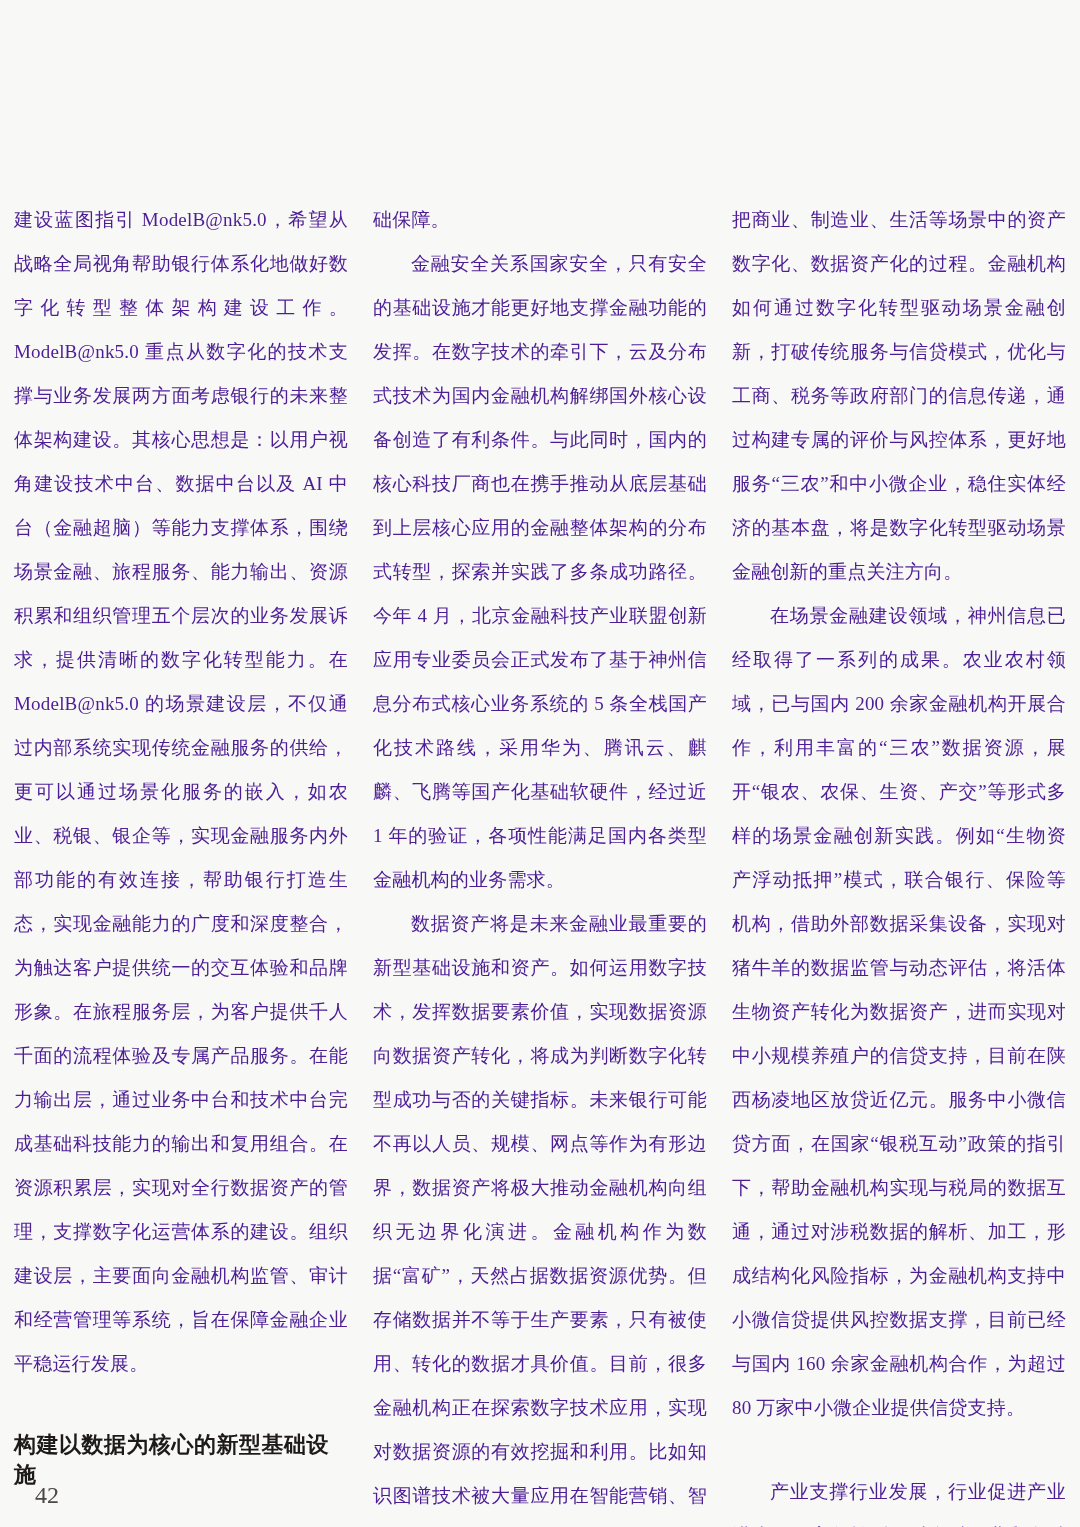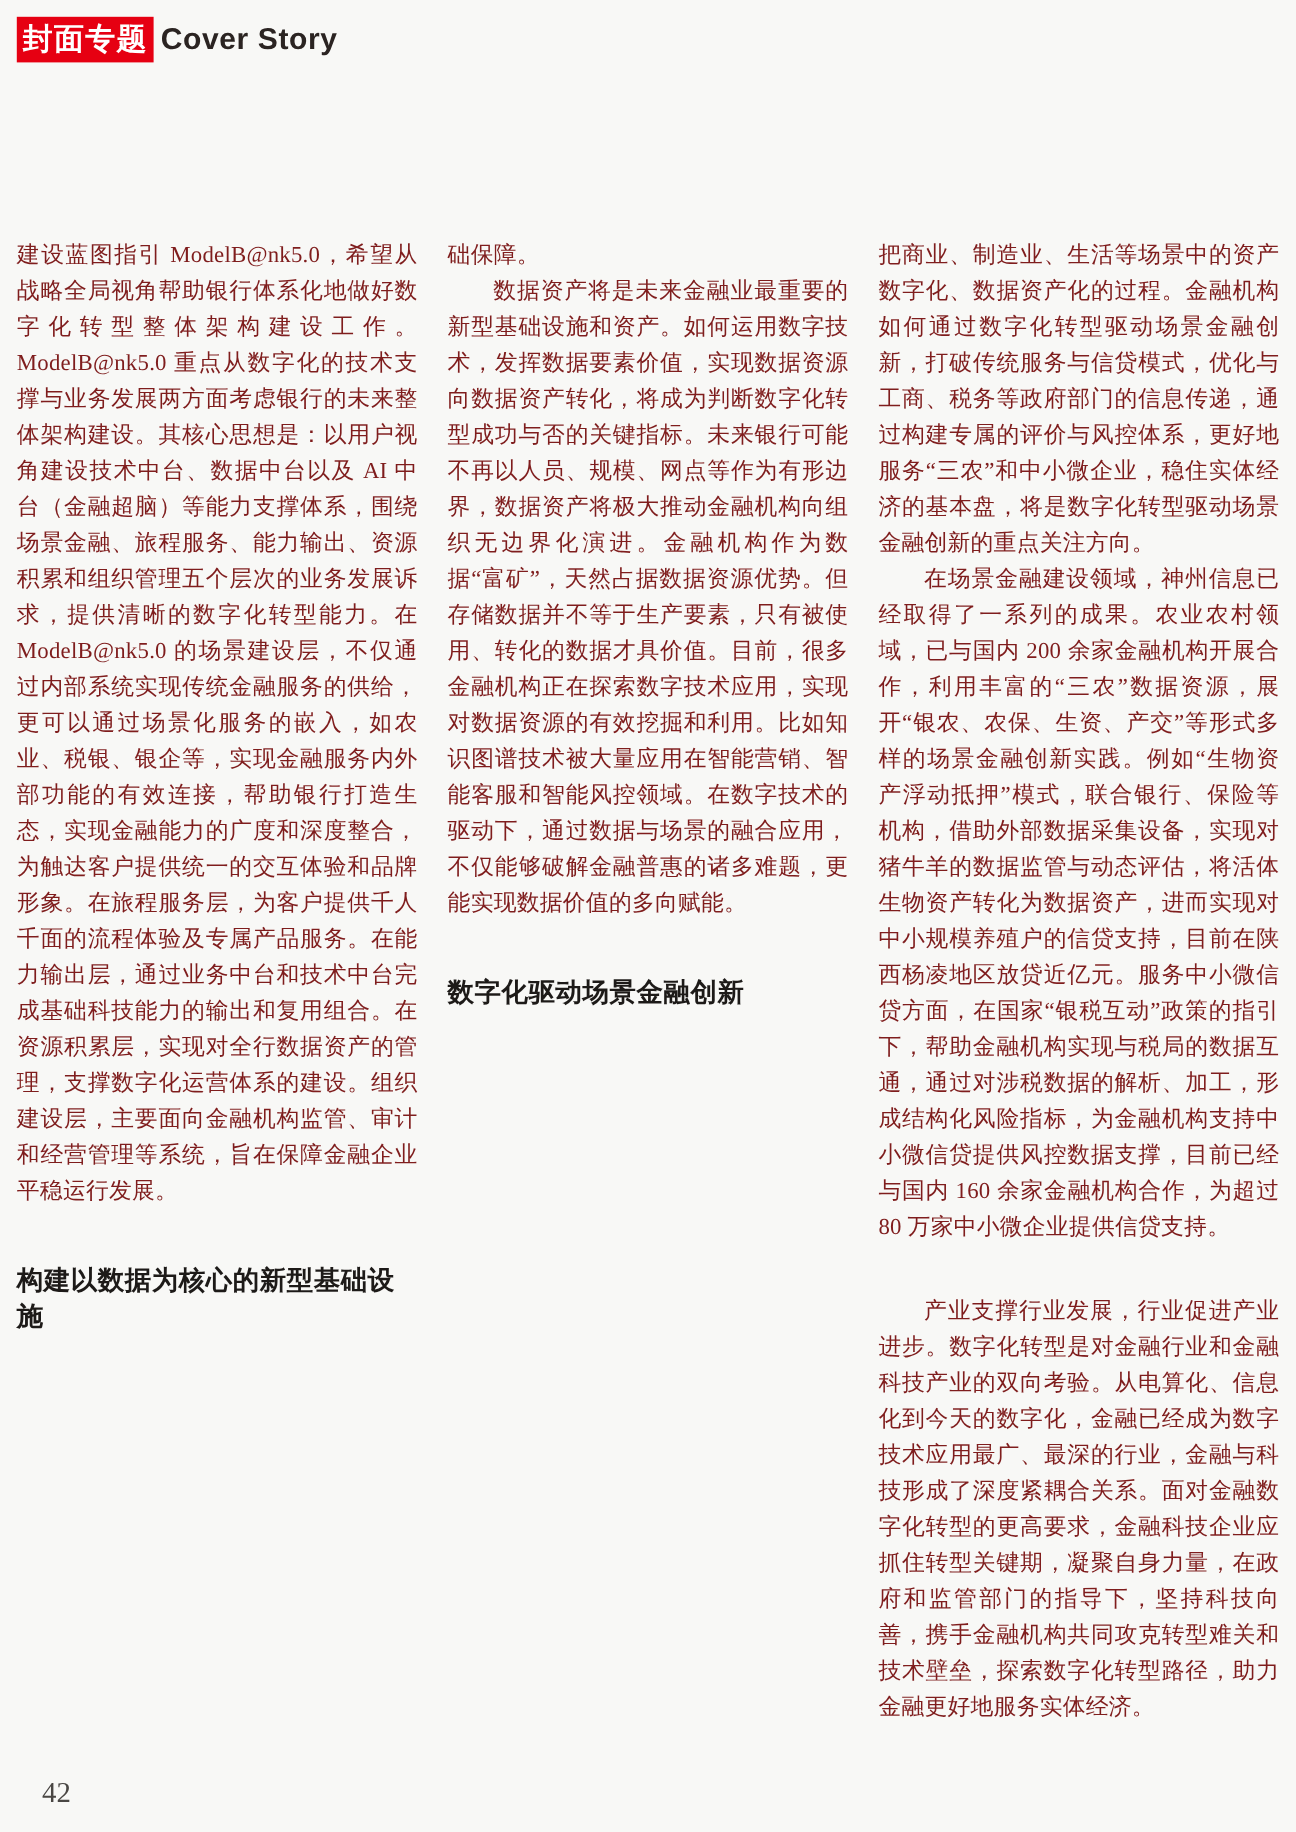--- a/index.html
+++ b/index.html
@@ -43,22 +43,22 @@
     right: 14px;
     display: flex;
     gap: 25px;
   }
   .col {
     flex: 1 1 0;
     min-width: 0;
   }
   .col p {
     font-size: 19px;
-    line-height: 30px;
-    color: #7f1d1d;
+    line-height: 44px;
+    color: #4c1d95;
     text-align: justify;
     text-justify: inter-ideograph;
     letter-spacing: 0.2px;
   }
   .col p.ind { text-indent: 2em; }
   .col h2 {
     font-family: "Liberation Sans", "DejaVu Sans", sans-serif;
     font-size: 22px;
     font-weight: bold;
     color: #1d1a18;
@@ -74,35 +74,32 @@
     font-size: 24px;
     color: #4a4744;
     font-family: "Liberation Serif", "DejaVu Serif", serif;
   }
 </style>
 </head>
 <body>
 
 <div class="page">
 
-  <div class="header">
-    <span class="tag">封面专题</span>
-    <span class="title-en">Cover Story</span>
-  </div>
 
   <div class="columns">
 
     <section class="col">
       <p>建设蓝图指引 ModelB@nk5.0，希望从战略全局视角帮助银行体系化地做好数字化转型整体架构建设工作。ModelB@nk5.0 重点从数字化的技术支撑与业务发展两方面考虑银行的未来整体架构建设。其核心思想是：以用户视角建设技术中台、数据中台以及 AI 中台（金融超脑）等能力支撑体系，围绕场景金融、旅程服务、能力输出、资源积累和组织管理五个层次的业务发展诉求，提供清晰的数字化转型能力。在 ModelB@nk5.0 的场景建设层，不仅通过内部系统实现传统金融服务的供给，更可以通过场景化服务的嵌入，如农业、税银、银企等，实现金融服务内外部功能的有效连接，帮助银行打造生态，实现金融能力的广度和深度整合，为触达客户提供统一的交互体验和品牌形象。在旅程服务层，为客户提供千人千面的流程体验及专属产品服务。在能力输出层，通过业务中台和技术中台完成基础科技能力的输出和复用组合。在资源积累层，实现对全行数据资产的管理，支撑数字化运营体系的建设。组织建设层，主要面向金融机构监管、审计和经营管理等系统，旨在保障金融企业平稳运行发展。</p>
       <h2>构建以数据为核心的新型基础设施</h2>
 
     </section>
 
     <section class="col">
       <p>础保障。</p>
+      <p class="ind">金融安全关系国家安全，只有安全的基础设施才能更好地支撑金融功能的发挥。在数字技术的牵引下，云及分布式技术为国内金融机构解绑国外核心设备创造了有利条件。与此同时，国内的核心科技厂商也在携手推动从底层基础到上层核心应用的金融整体架构的分布式转型，探索并实践了多条成功路径。今年 4 月，北京金融科技产业联盟创新应用专业委员会正式发布了基于神州信息分布式核心业务系统的 5 条全栈国产化技术路线，采用华为、腾讯云、麒麟、飞腾等国产化基础软硬件，经过近 1 年的验证，各项性能满足国内各类型金融机构的业务需求。</p>
       <p class="ind">数据资产将是未来金融业最重要的新型基础设施和资产。如何运用数字技术，发挥数据要素价值，实现数据资源向数据资产转化，将成为判断数字化转型成功与否的关键指标。未来银行可能不再以人员、规模、网点等作为有形边界，数据资产将极大推动金融机构向组织无边界化演进。金融机构作为数据“富矿”，天然占据数据资源优势。但存储数据并不等于生产要素，只有被使用、转化的数据才具价值。目前，很多金融机构正在探索数字技术应用，实现对数据资源的有效挖掘和利用。比如知识图谱技术被大量应用在智能营销、智能客服和智能风控领域。在数字技术的驱动下，通过数据与场景的融合应用，不仅能够破解金融普惠的诸多难题，更能实现数据价值的多向赋能。</p>
       <h2>数字化驱动场景金融创新</h2>
 
     </section>
 
     <section class="col">
       <p>把商业、制造业、生活等场景中的资产数字化、数据资产化的过程。金融机构如何通过数字化转型驱动场景金融创新，打破传统服务与信贷模式，优化与工商、税务等政府部门的信息传递，通过构建专属的评价与风控体系，更好地服务“三农”和中小微企业，稳住实体经济的基本盘，将是数字化转型驱动场景金融创新的重点关注方向。</p>
       <p class="ind">在场景金融建设领域，神州信息已经取得了一系列的成果。农业农村领域，已与国内 200 余家金融机构开展合作，利用丰富的“三农”数据资源，展开“银农、农保、生资、产交”等形式多样的场景金融创新实践。例如“生物资产浮动抵押”模式，联合银行、保险等机构，借助外部数据采集设备，实现对猪牛羊的数据监管与动态评估，将活体生物资产转化为数据资产，进而实现对中小规模养殖户的信贷支持，目前在陕西杨凌地区放贷近亿元。服务中小微信贷方面，在国家“银税互动”政策的指引下，帮助金融机构实现与税局的数据互通，通过对涉税数据的解析、加工，形成结构化风险指标，为金融机构支持中小微信贷提供风控数据支撑，目前已经与国内 160 余家金融机构合作，为超过 80 万家中小微企业提供信贷支持。</p>
       <p class="ind gap-before"><span>产业支撑行业发展，行业促进产业进步。数字化转型是对金融行业和金融科技产业的双向考验。从电算化、信息化到今天的数字化，金融已经成为数字技术应用最广、最深的行业，金融与科技形成了深度紧耦合关系。面对金融数字化转型的更高要求，金融科技企业应抓住转型关键期，凝聚自身力量，在政府和监管部门的指导下，坚持科技向善，携手金融机构共同攻克转型难关和技术壁垒，探索数字化转型路径，助力金融更好地服务实体经济。</span></p>
     </section>

